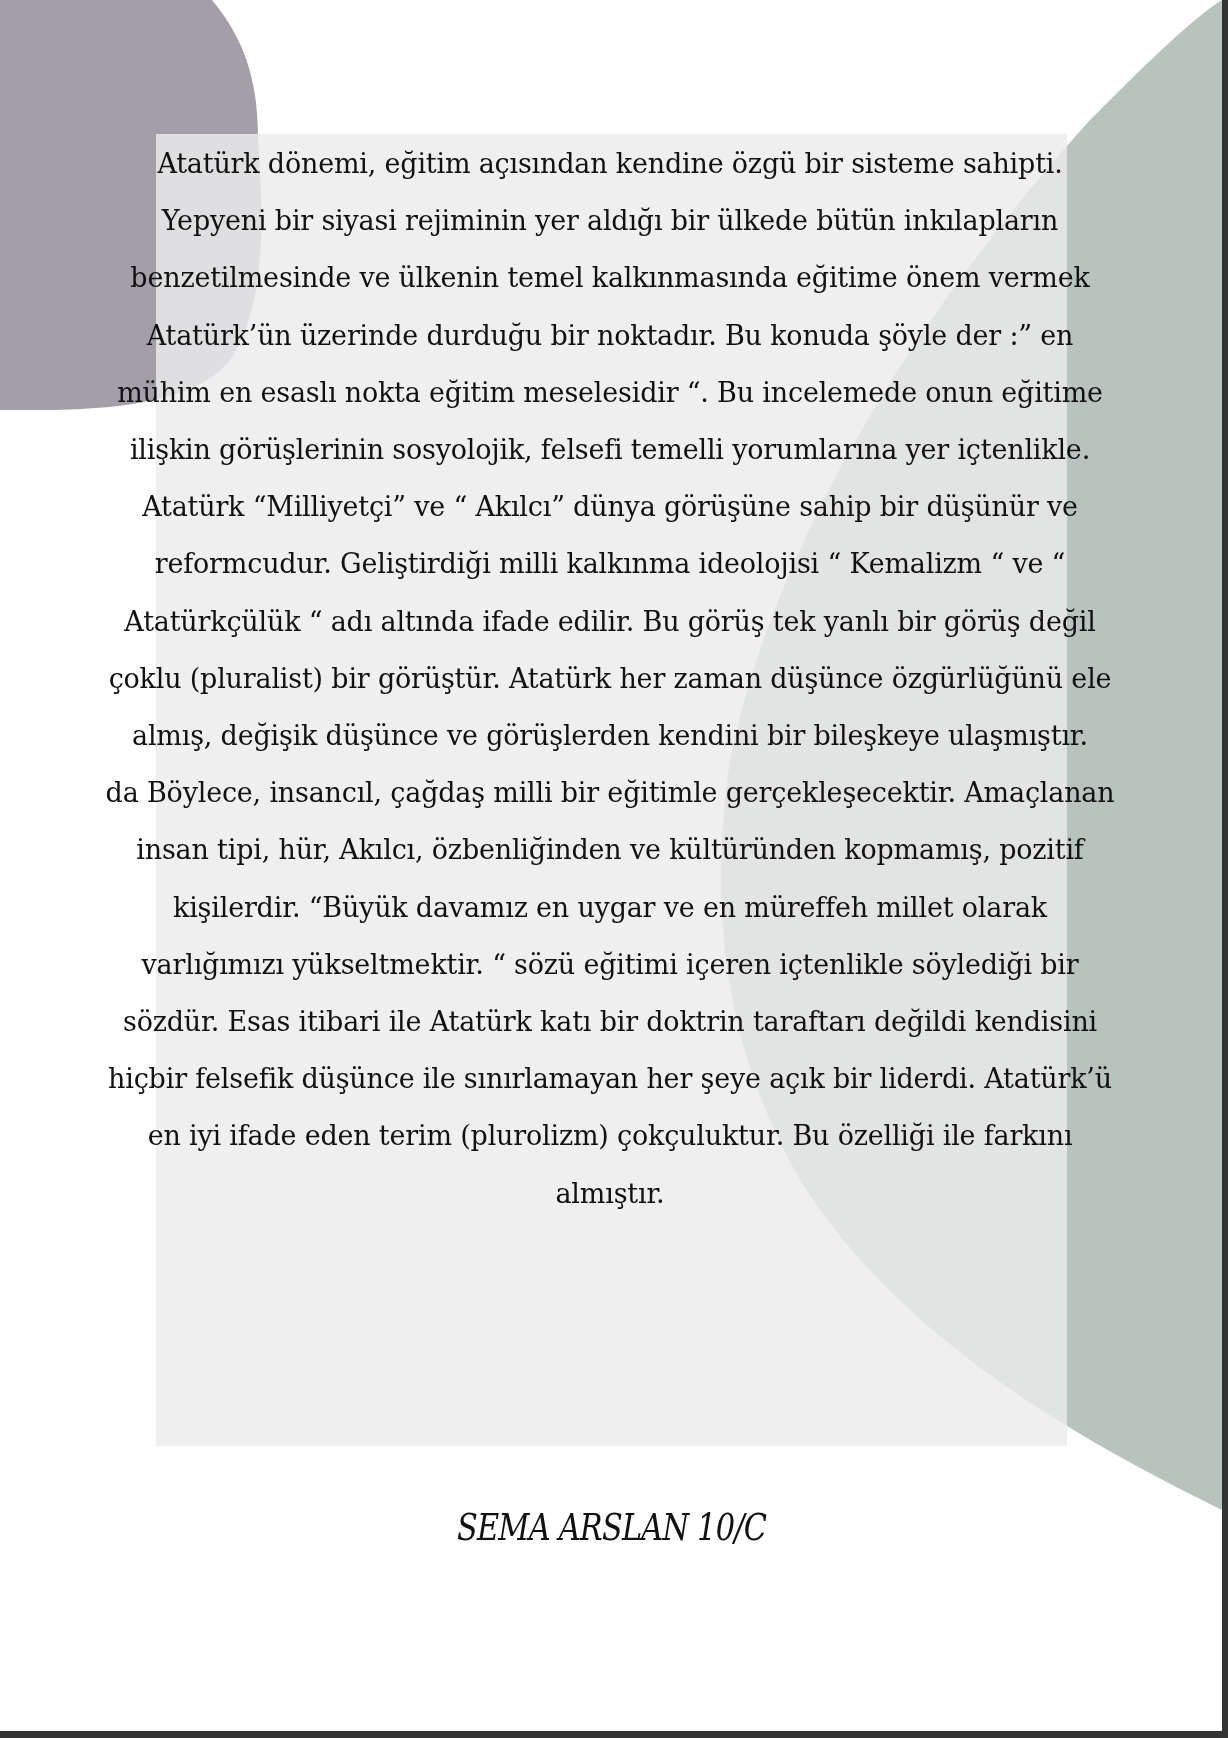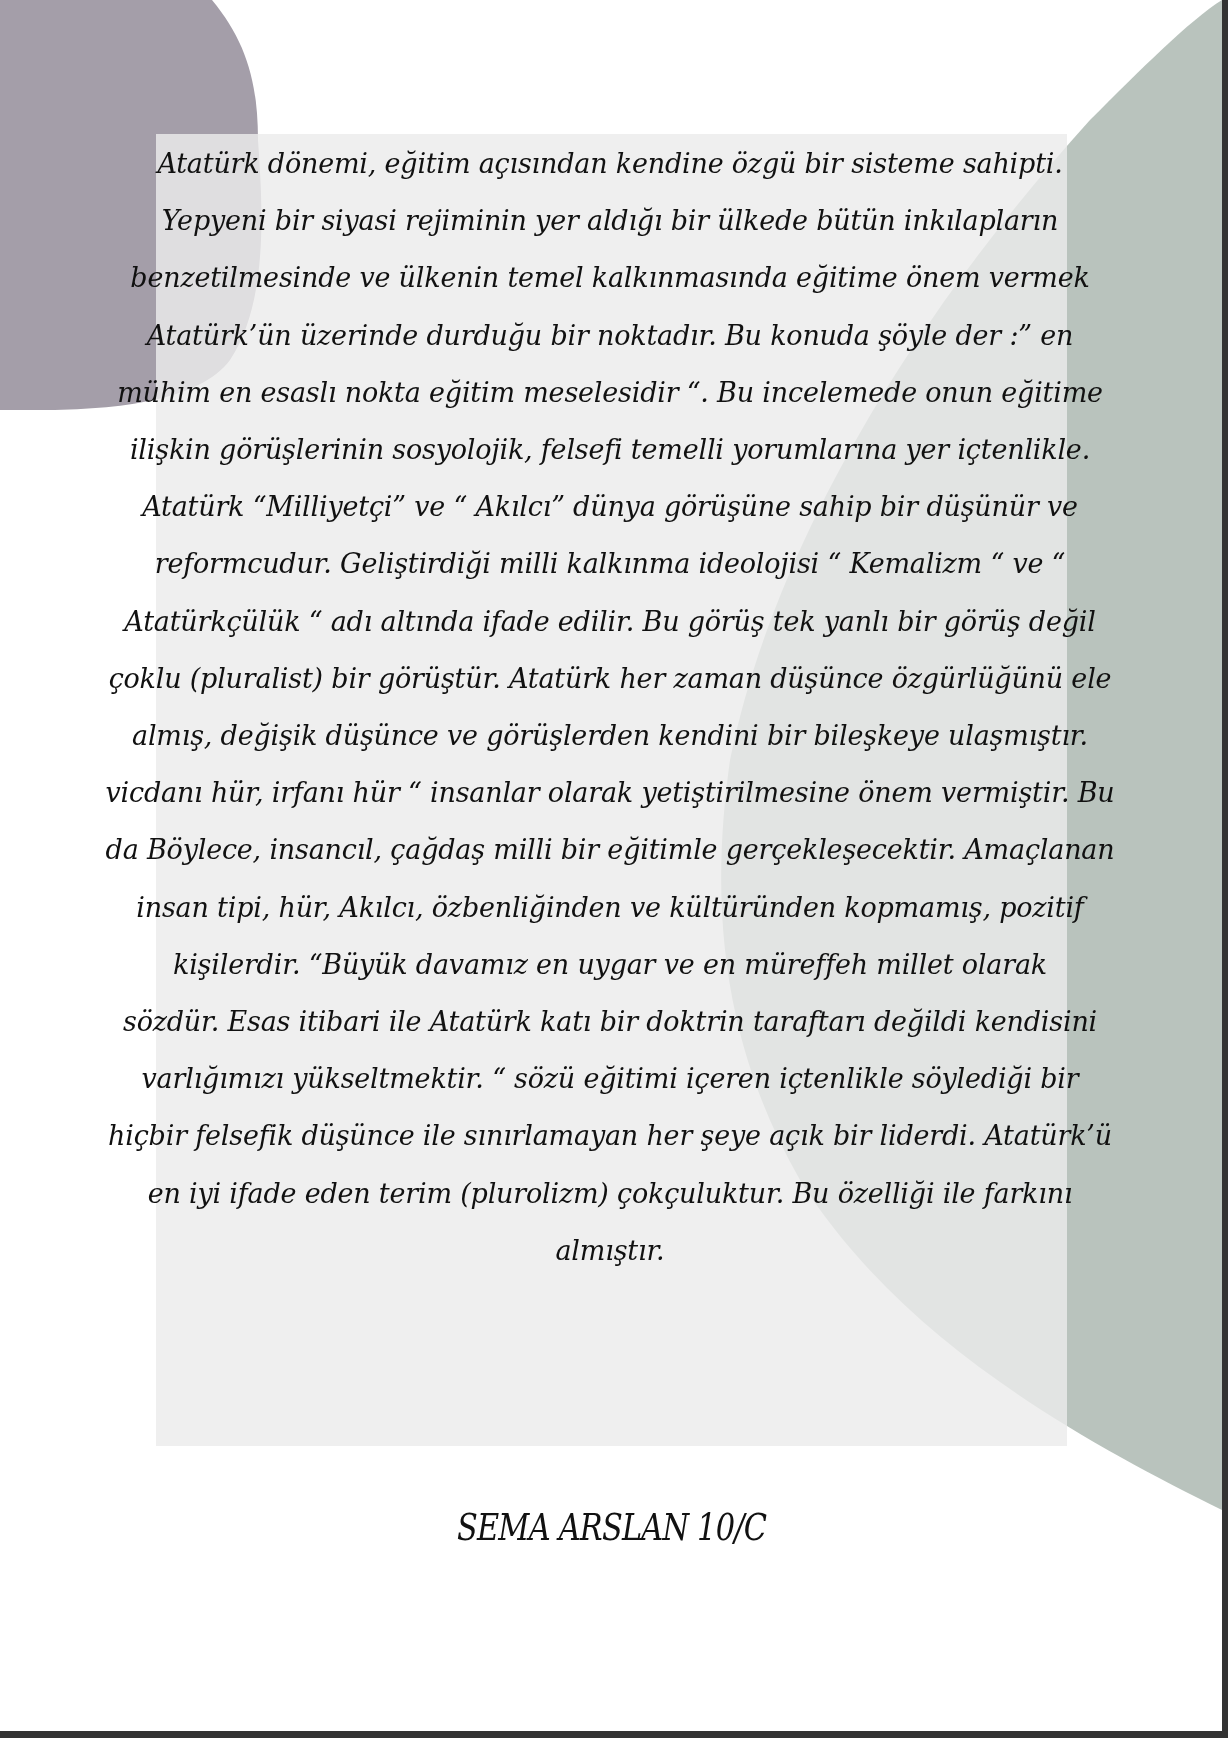--- a/index.html
+++ b/index.html
@@ -13,21 +13,20 @@
     .frame-bottom { position: absolute; left: 0; bottom: 0; width: 1228px; height: 7px; background: #333333; }
     .shapes { position: absolute; left: 0; top: 0; }
     .text-panel {
       position: absolute; left: 156px; top: 134px; width: 911px; height: 1312px;
       background: rgba(236,236,236,0.82);
     }
     .body-text {
       position: absolute; left: 60px; top: 135px; width: 1100px;
       text-align: center;
       font-family: "DejaVu Serif", serif;
-      font-style: italic;
       font-size: 27px;
       line-height: 57.2px;
       color: #111111;
       letter-spacing: -0.2px;
     }
     .body-text .line { display: block; white-space: nowrap; }
     .signature {
       position: absolute; left: 156px; top: 1505px; width: 911px;
       text-align: center;
       font-family: "DejaVu Serif", serif;
@@ -53,26 +52,25 @@
     <span class="line">Yepyeni bir siyasi rejiminin yer aldığı bir ülkede bütün inkılapların</span>
     <span class="line">benzetilmesinde ve ülkenin temel kalkınmasında eğitime önem vermek</span>
     <span class="line">Atatürk’ün üzerinde durduğu bir noktadır. Bu konuda şöyle der :” en</span>
     <span class="line">mühim en esaslı nokta eğitim meselesidir “. Bu incelemede onun eğitime</span>
     <span class="line">ilişkin görüşlerinin sosyolojik, felsefi temelli yorumlarına yer içtenlikle.</span>
     <span class="line">Atatürk “Milliyetçi” ve “ Akılcı” dünya görüşüne sahip bir düşünür ve</span>
     <span class="line">reformcudur. Geliştirdiği milli kalkınma ideolojisi “ Kemalizm “ ve “</span>
     <span class="line">Atatürkçülük “ adı altında ifade edilir. Bu görüş tek yanlı bir görüş değil</span>
     <span class="line">çoklu (pluralist) bir görüştür. Atatürk her zaman düşünce özgürlüğünü ele</span>
     <span class="line">almış, değişik düşünce ve görüşlerden kendini bir bileşkeye ulaşmıştır.</span>
-    <span class="line">vicdanı hür, irfanı hür “ insanlar olarak yetiştirilmesine önem vermiştir. Bu</span>
     <span class="line">da Böylece, insancıl, çağdaş milli bir eğitimle gerçekleşecektir. Amaçlanan</span>
     <span class="line">insan tipi, hür, Akılcı, özbenliğinden ve kültüründen kopmamış, pozitif</span>
     <span class="line">kişilerdir. “Büyük davamız en uygar ve en müreffeh millet olarak</span>
+    <span class="line">varlığımızı yükseltmektir. “ sözü eğitimi içeren içtenlikle söylediği bir</span>
     <span class="line">sözdür. Esas itibari ile Atatürk katı bir doktrin taraftarı değildi kendisini</span>
-    <span class="line">varlığımızı yükseltmektir. “ sözü eğitimi içeren içtenlikle söylediği bir</span>
     <span class="line">hiçbir felsefik düşünce ile sınırlamayan her şeye açık bir liderdi. Atatürk’ü</span>
     <span class="line">en iyi ifade eden terim (plurolizm) çokçuluktur. Bu özelliği ile farkını</span>
     <span class="line">almıştır.</span>
   </div>
 
   <div class="signature">SEMA ARSLAN 10/C</div>
 </div>
 
 <div class="frame-right"></div>
 <div class="frame-bottom"></div>

